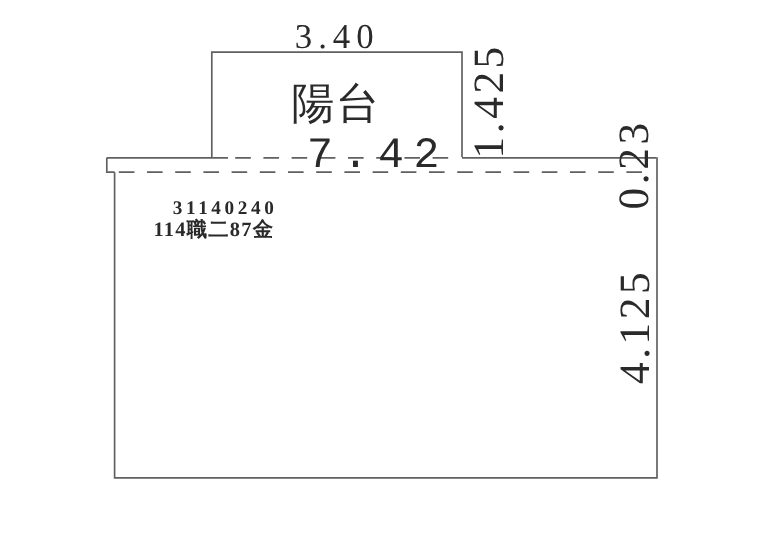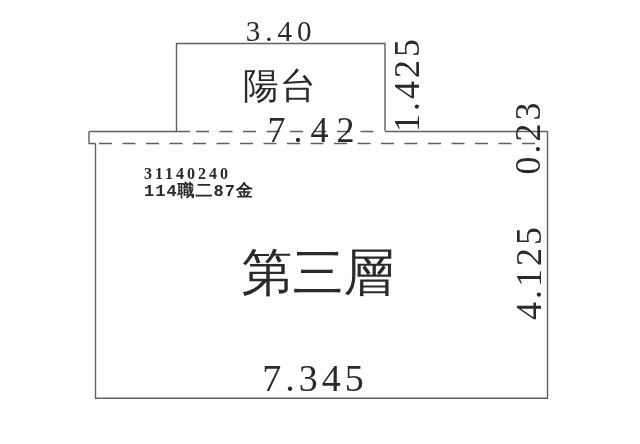--- a/index.html
+++ b/index.html
@@ -46,30 +46,28 @@
       <path stroke-dasharray="13 10.5" d="M99 143.5 L544 143.5"></path>
 
       <path d="M95.5 143.5 L95.5 398.3 L547.5 398.3 L547.5 131"></path>
     </g>
   </svg>
 
   <div class="lbl d29" style="left:211px;top:11px;width:140px;height:40px;">3.40</div>
 
   <div class="lbl cjk48" style="left:180px;top:58px;width:200px;height:56px;">陽台</div>
 
-  <div class="lbl d36w" style="left:235px;top:110px;width:160px;height:40px;">7.42</div>
+  <div class="lbl d36w" style="left:235px;top:110px;width:160px;height:40px;font-family:Liberation Mono, monospace;">7.42</div>
 
   <div class="lbl d36 rot" style="left:337px;top:64px;width:140px;height:40px;">1.425</div>
 
   <div class="lbl d36 rot" style="left:458px;top:117px;width:140px;height:40px;">0.23</div>
 
   <div class="lbl small-note n16" style="left:144px;top:166px;height:16px;">31140240</div>
 
-  <div class="lbl small-note n17" style="left:144px;top:183px;height:18px;font-family:Liberation Mono, monospace;">114職二87金</div>
+  <div class="lbl small-note n17" style="left:128px;top:183px;height:18px;">114職二87金</div>
 
-  <div class="lbl cjk51" style="left:198px;top:244px;width:240px;height:58px;">第三層</div>
 
   <div class="lbl d36 rot" style="left:459px;top:252px;width:140px;height:40px;">4.125</div>
 
-  <div class="lbl d38" style="left:235px;top:357px;width:160px;height:42px;">7.345</div>
 
 
 </div>
 
 </body></html>

